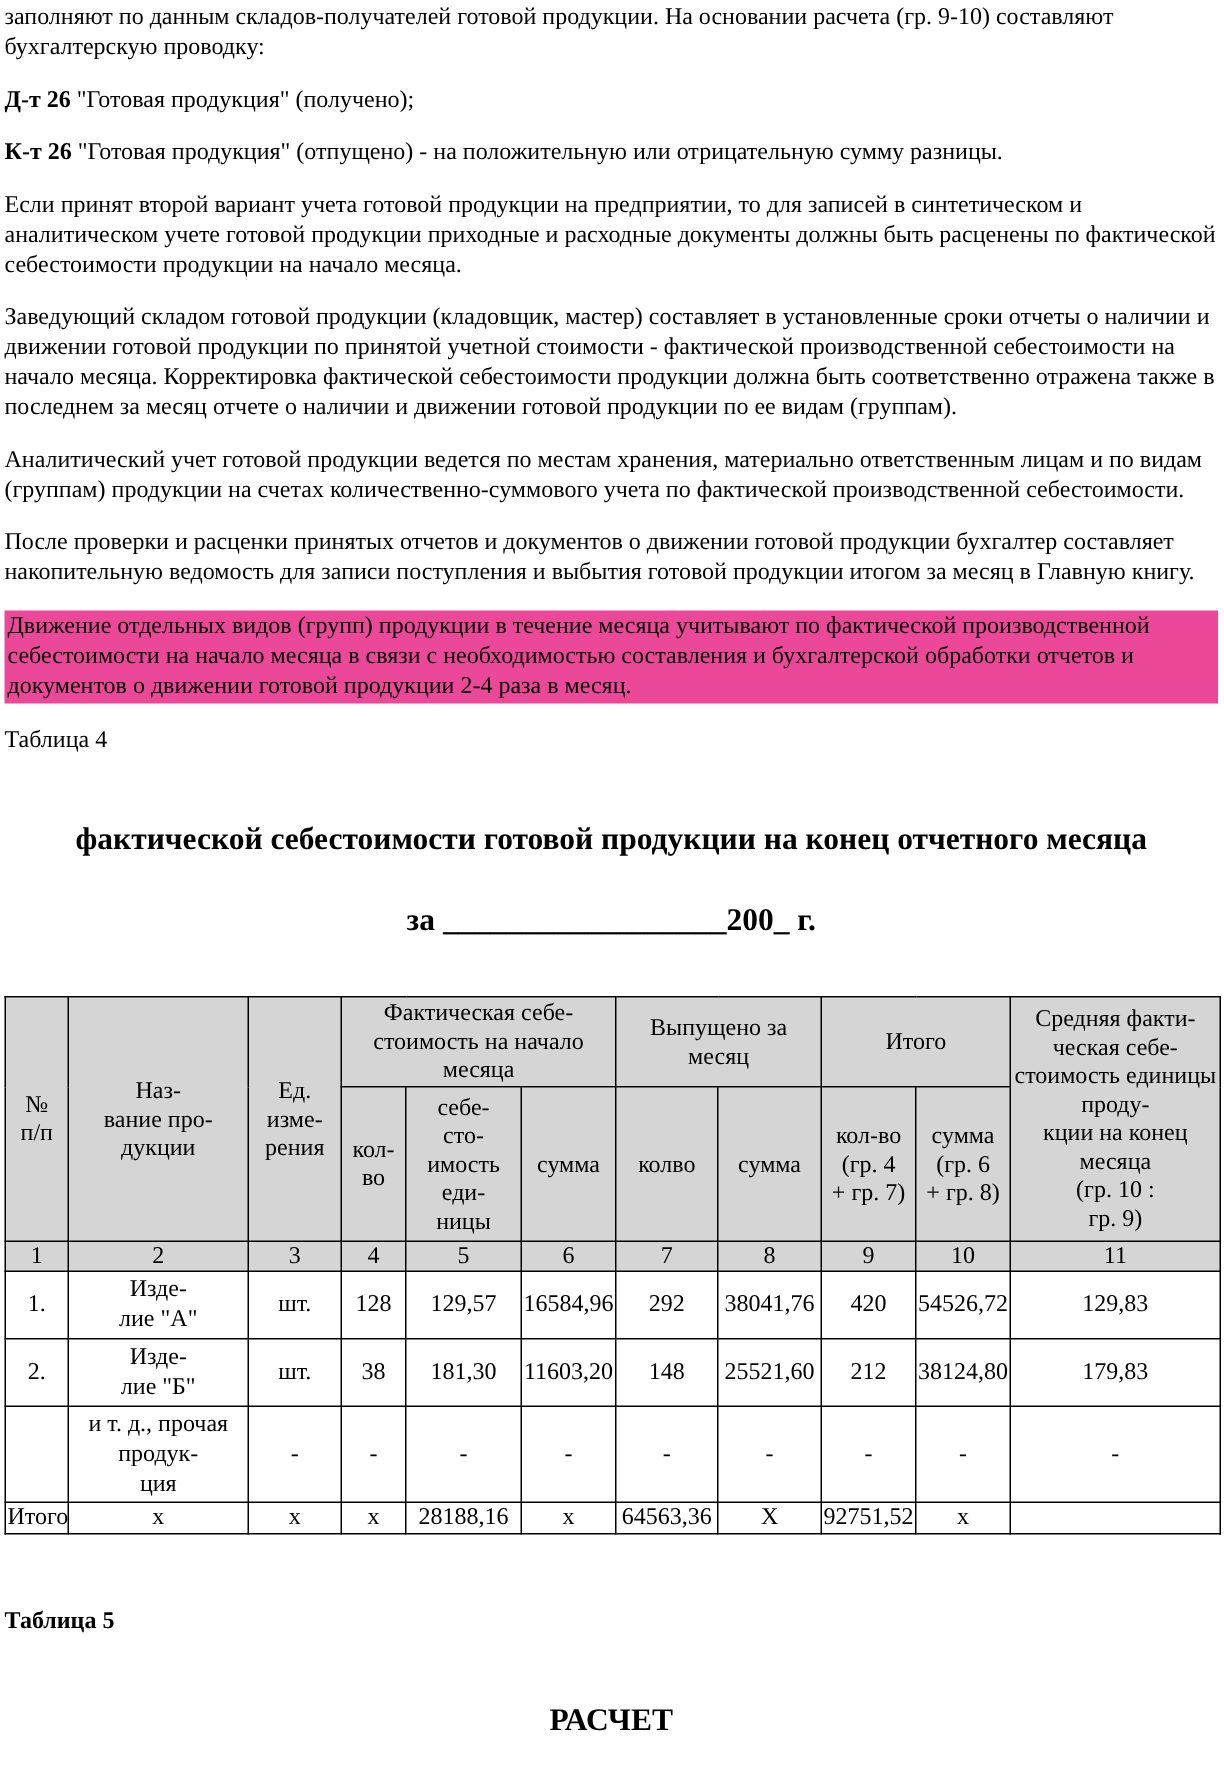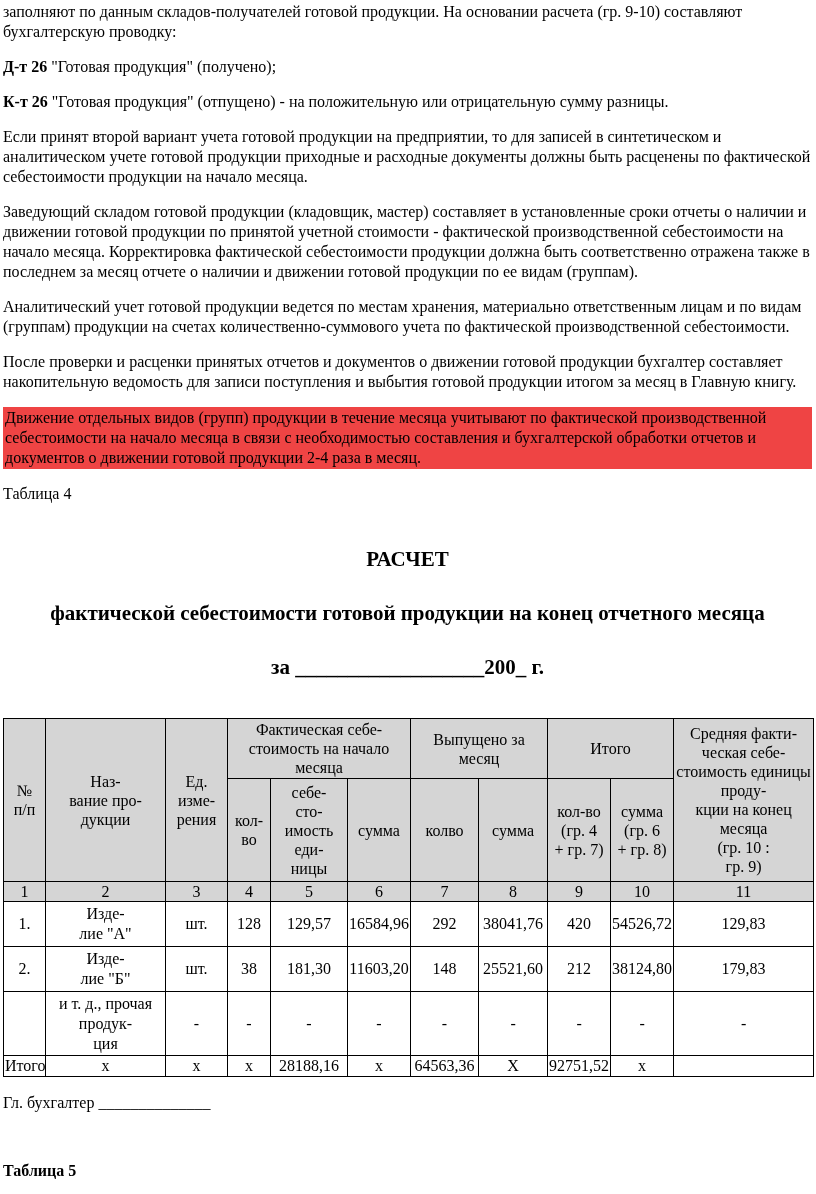--- a/index.html
+++ b/index.html
@@ -3,21 +3,21 @@
 <meta charset="utf-8">
 <style>
   html,body{margin:0;padding:0;background:#fff;}
   body{
     width:816px;height:1194px;overflow:hidden;
     font-family:"Liberation Serif","DejaVu Serif",serif;
     font-size:16px;color:#000;
   }
   .page{padding:2px 4px 0 3px;}
   p{margin:0 0 15px 0;line-height:20px;}
-  .hl{background:#ef4444;padding:1px 2px;}
+  .hl{background:#ec4899;padding:1px 2px;}
   .t5label{font-weight:bold;margin-top:48px;}
   .doc-title{
     text-align:center;font-weight:bold;font-size:21px;line-height:27px;
     margin:4px 0 10px 0;white-space:pre-line;
   }
   .doc-title .tline{white-space:pre-line;}
   table.calc{
     border-collapse:collapse;table-layout:fixed;width:810px;
     margin:2px 0 16px 0;
   }
@@ -54,21 +54,20 @@
 
   <p>Аналитический учет готовой продукции ведется по местам хранения, материально ответственным лицам и по видам (группам) продукции на счетах количественно-суммового учета по фактической производственной себестоимости.</p>
 
   <p>После проверки и расценки принятых отчетов и документов о движении готовой продукции бухгалтер составляет накопительную ведомость для записи поступления и выбытия готовой продукции итогом за месяц в Главную книгу.</p>
 
   <p class="hl">Движение отдельных видов (групп) продукции в течение месяца учитывают по фактической производственной себестоимости на начало месяца в связи с необходимостью составления и бухгалтерской обработки отчетов и документов о движении готовой продукции 2-4 раза в месяц.</p>
 
   <p>Таблица 4</p>
 
   <div class="doc-title">
-    <div class="tline">РАСЧЕТ</div>
     <div class="tline">фактической себестоимости готовой продукции на конец отчетного месяца</div>
     <div class="tline">за __________________200_ г.</div>
   </div>
 
   <table class="calc">
     <colgroup>
       <col style="width:42px">
         <col style="width:120px">
         <col style="width:62px">
       <col style="width:43px">
@@ -190,21 +189,20 @@
         <td>х</td>
         <td>64563,36</td>
         <td>Х</td>
         <td>92751,52</td>
         <td>х</td>
         <td></td>
       </tr>
     </tbody>
   </table>
 
-  <p class="sig">Гл. бухгалтер ______________</p>
 
   <p class="t5label">Таблица 5</p>
 
   <div class="doc-title">
     <div class="tline">РАСЧЕТ</div>
     
     
   </div>
 
 </div>

